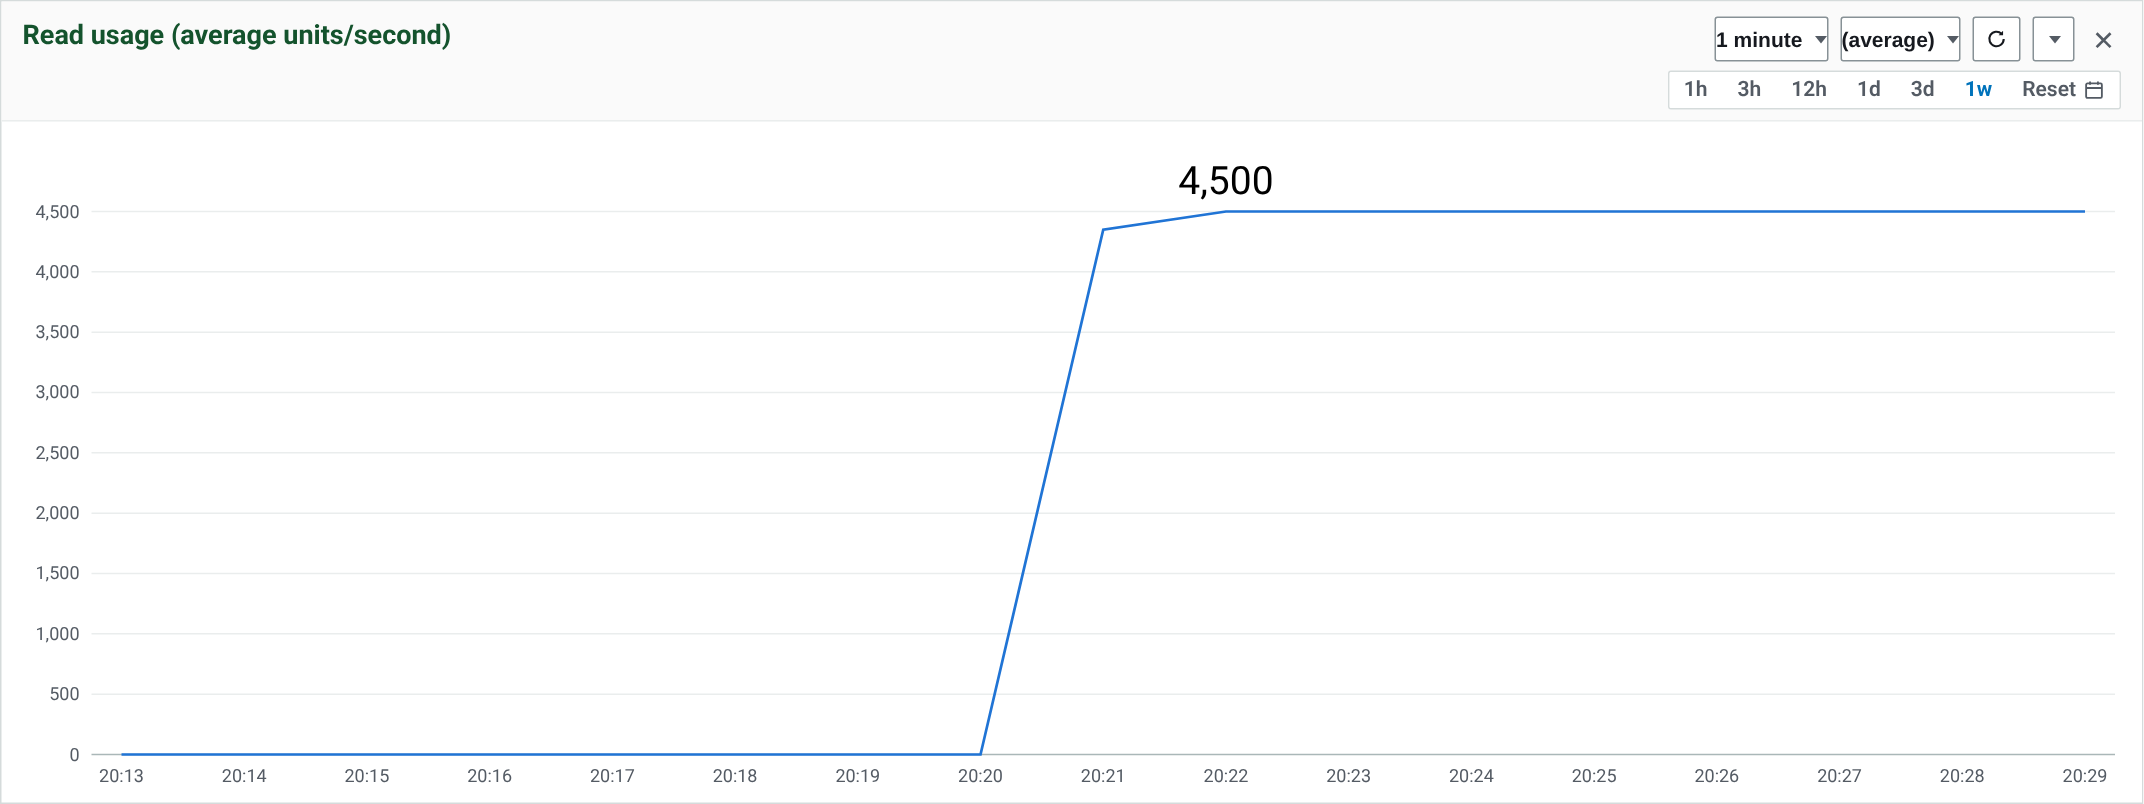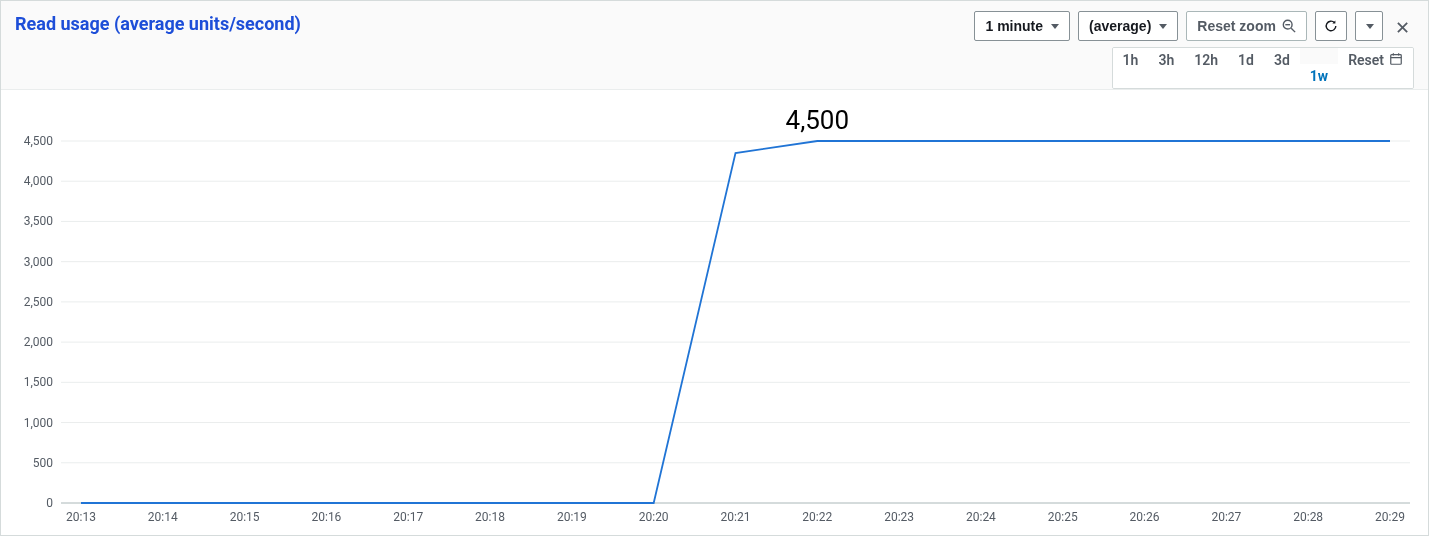--- a/index.html
+++ b/index.html
@@ -22,42 +22,42 @@
     align-items: flex-start;
     justify-content: space-between;
     padding: 10px 14px 0 14px;
     background: #fafafa;
     border-bottom: 1px solid #eaeded;
     min-height: 80px;
   }
   .title {
     font-size: 18px;
     font-weight: 700;
-    color: #1d4ed8;
+    color: #14532d;
     padding-top: 2px;
   }
   .controls {
     display: flex;
     flex-direction: column;
     align-items: flex-end;
     gap: 6px;
   }
   .controls-row {
     display: flex;
     align-items: center;
     gap: 8px;
   }
   .btn {
     display: inline-flex;
     align-items: center;
     gap: 6px;
     background: #fff;
     border: 1px solid #879196;
     border-radius: 2px;
-    padding: 4px 10px;
+    padding: 4px 0;
     font-size: 14px;
     color: #16191f;
     cursor: pointer;
     height: 30px;
     font-weight: 600;
   }
   .btn.gray-text { color: #545b64; border-color: #aab7b8; font-weight: 700; }
   .btn.icon-only { padding: 4px 8px; }
   .btn .caret {
     width: 0; height: 0;
@@ -81,24 +81,24 @@
     overflow: hidden;
   }
   .range-tab {
     padding: 4px 10px;
     font-size: 14px;
     color: #545b64;
     background: #fff;
     cursor: pointer;
     font-weight: 600;
     display: flex;
-    align-items: flex-start;
+    align-items: center;
     gap: 5px;
   }
-  .range-tab.active { color: #0073bb; font-weight: 700; margin-top: 16px; }
+  .range-tab.active { color: #0073bb; font-weight: 700; }
   .chart-wrap {
     position: absolute;
     top: 90px;
     left: 6px;
     right: 6px;
     bottom: 6px;
   }
   svg { display: block; }
   .gridline { stroke: #eaeded; stroke-width: 1; }
   .axis-baseline { stroke: #aab7b8; stroke-width: 1; }
@@ -117,28 +117,20 @@
 
     <div class="controls">
       <div class="controls-row">
         <button class="btn">
           <span>1 minute</span>
           <span class="caret"></span>
         </button>
         <button class="btn">
           <span>(average)</span>
           <span class="caret"></span>
-        </button>
-        <button class="btn gray-text">
-          <span>Reset zoom</span>
-          <svg class="icon-svg" viewBox="0 0 16 16">
-            <circle cx="6.5" cy="6.5" r="5" stroke="#545b64" stroke-width="1.6" fill="none"></circle>
-            <line x1="10.5" y1="10.5" x2="15" y2="15" stroke="#545b64" stroke-width="1.6"></line>
-            <line x1="3.8" y1="6.5" x2="9.2" y2="6.5" stroke="#545b64" stroke-width="1.6"></line>
-          </svg>
         </button>
         <button class="btn icon-only">
           <svg class="icon-svg" viewBox="0 0 16 16">
             <path d="M13.5 8a5.5 5.5 0 1 1-1.6-3.9" stroke="#16191f" stroke-width="1.6" fill="none"></path>
             <path d="M13 1.8 L13 5.2 L9.6 5.2 Z" fill="#16191f"></path>
           </svg>
         </button>
         <button class="btn icon-only">
           <span class="caret"></span>
         </button>

